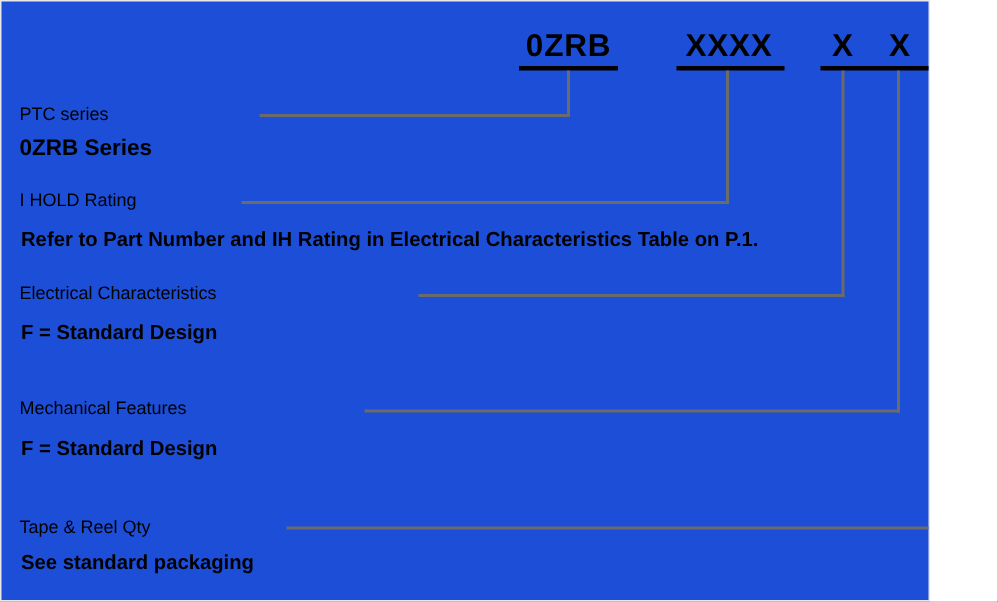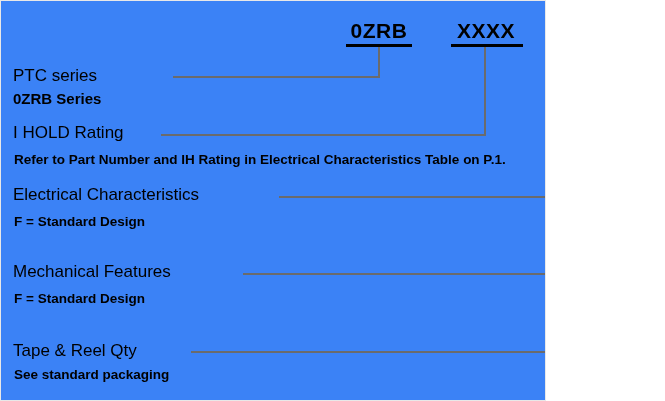--- a/index.html
+++ b/index.html
@@ -2,23 +2,23 @@
 <html><head>
 <meta charset="utf-8">
 <style>
   html, body {
     margin: 0;
     padding: 0;
     background: #ffffff;
   }
   #page {
     position: relative;
-    width: 546px;
+    width: 620px;
     height: 401px;
-    background: #3b82f6;
+    background: #1d4ed8;
     border: 1px solid #e8e8e8;
     box-sizing: border-box;
     font-family: "Liberation Sans", sans-serif;
     color: #000000;
     overflow: hidden;
   }
 
   
   .code-seg {
     position: absolute;
@@ -41,21 +41,21 @@
   .lead-v, .lead-h {
     position: absolute;
     background: #6b6b6b;
   }
   .lead-v { width: 2px; }
   .lead-h { height: 2px; }
 
   
   .label-head {
     position: absolute;
-    font-size: 17px;
+    font-size: 12px;
     font-weight: normal;
     line-height: 20px;
     white-space: nowrap;
     color: #000000;
   }
   .label-head-bold {
     position: absolute;
     font-size: 15px;
     font-weight: bold;
     line-height: 18px;

